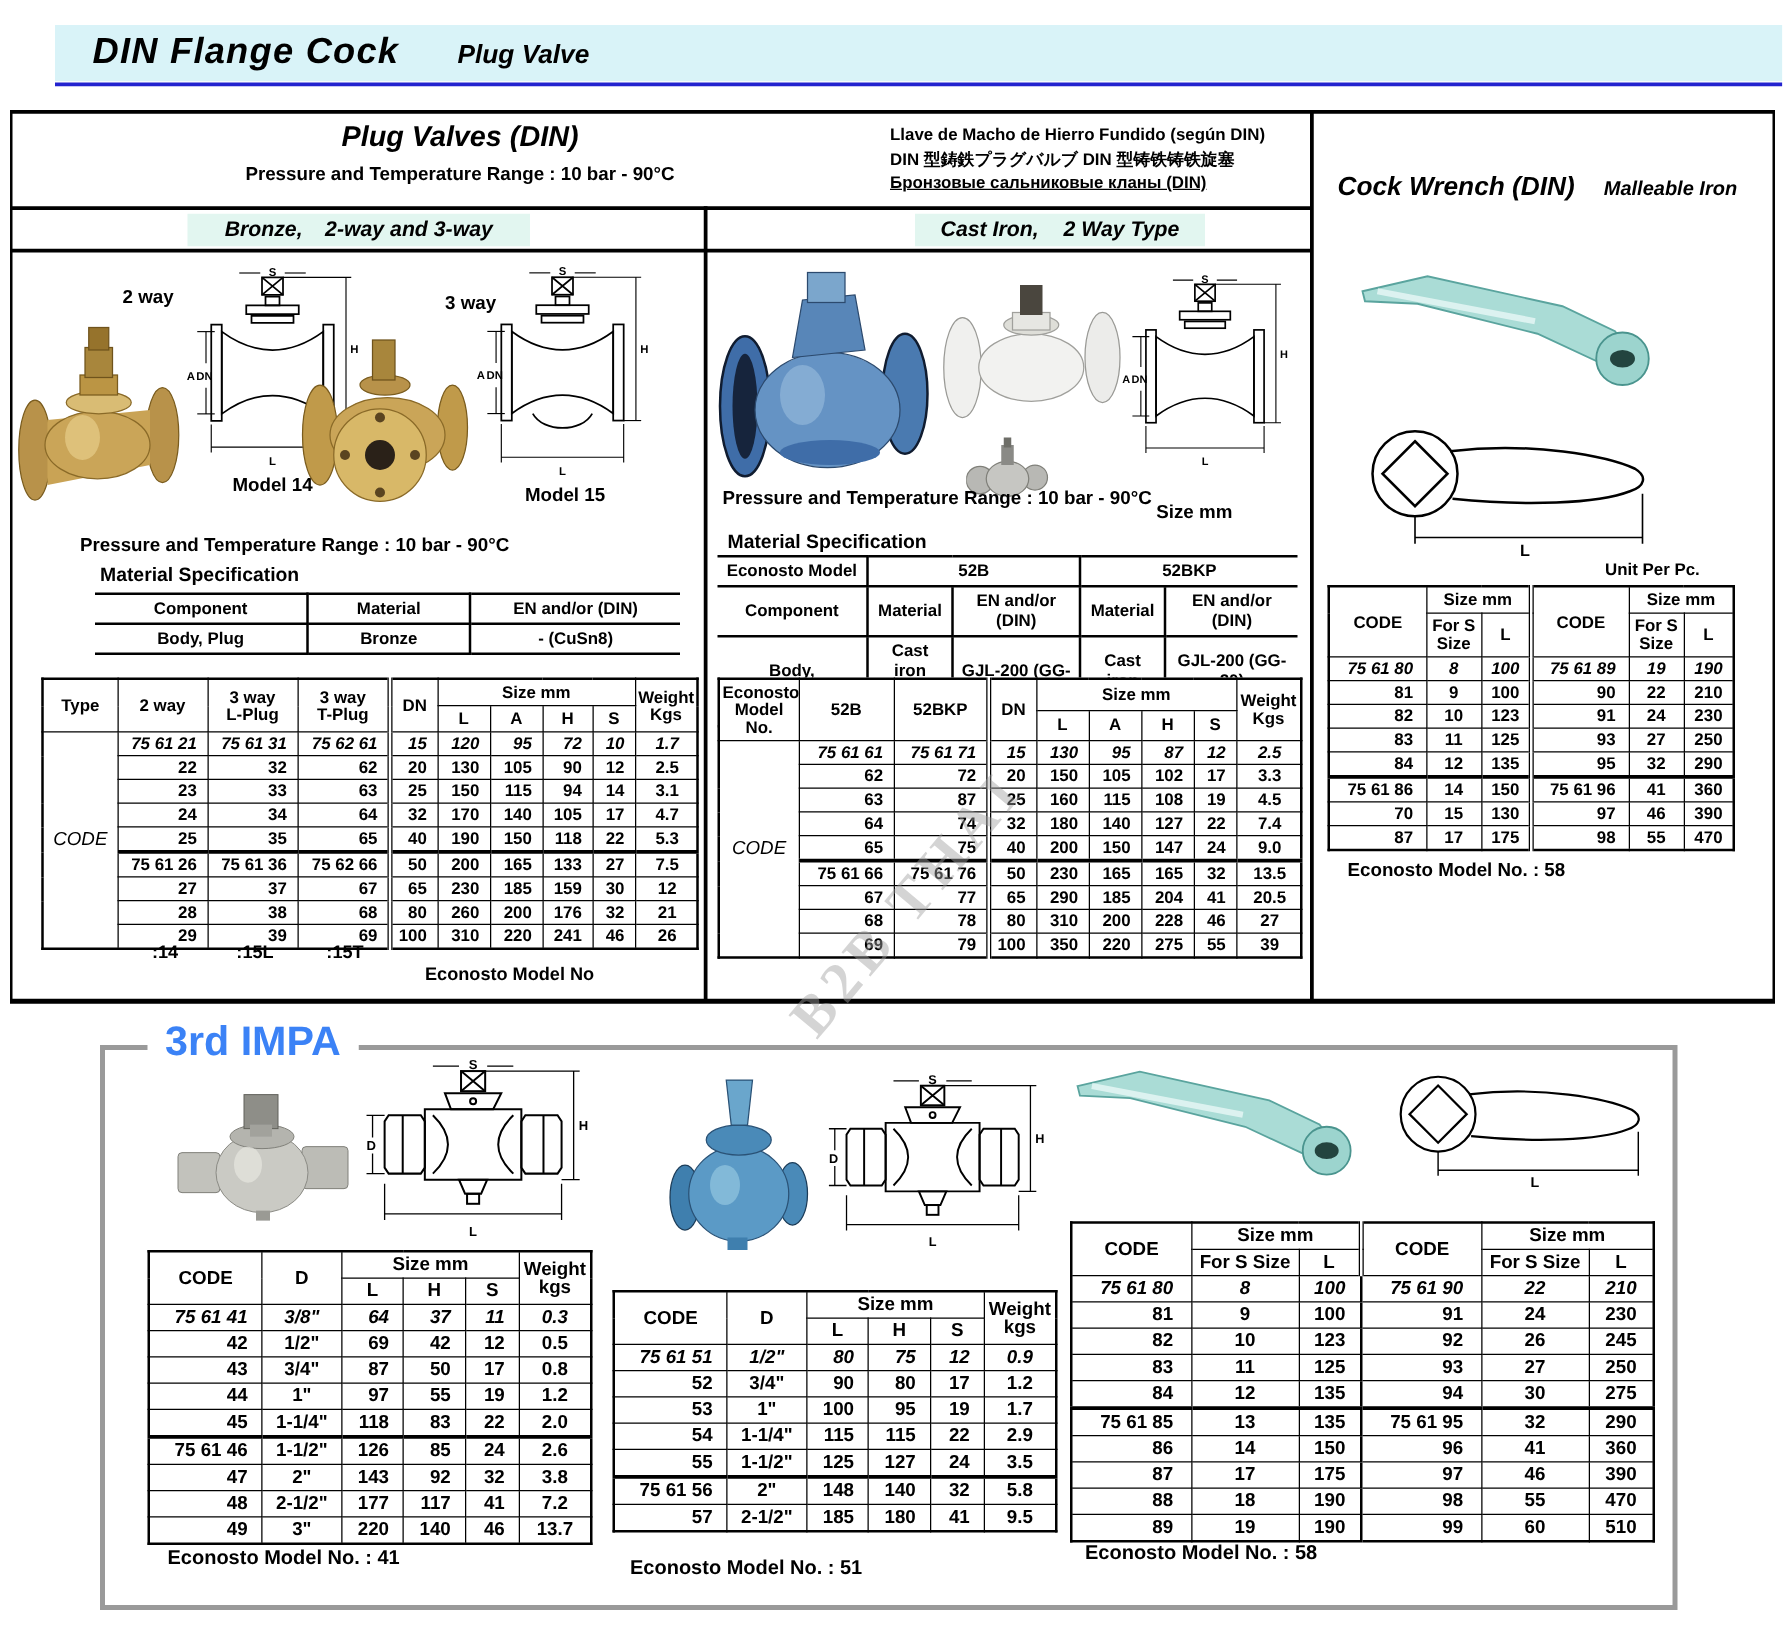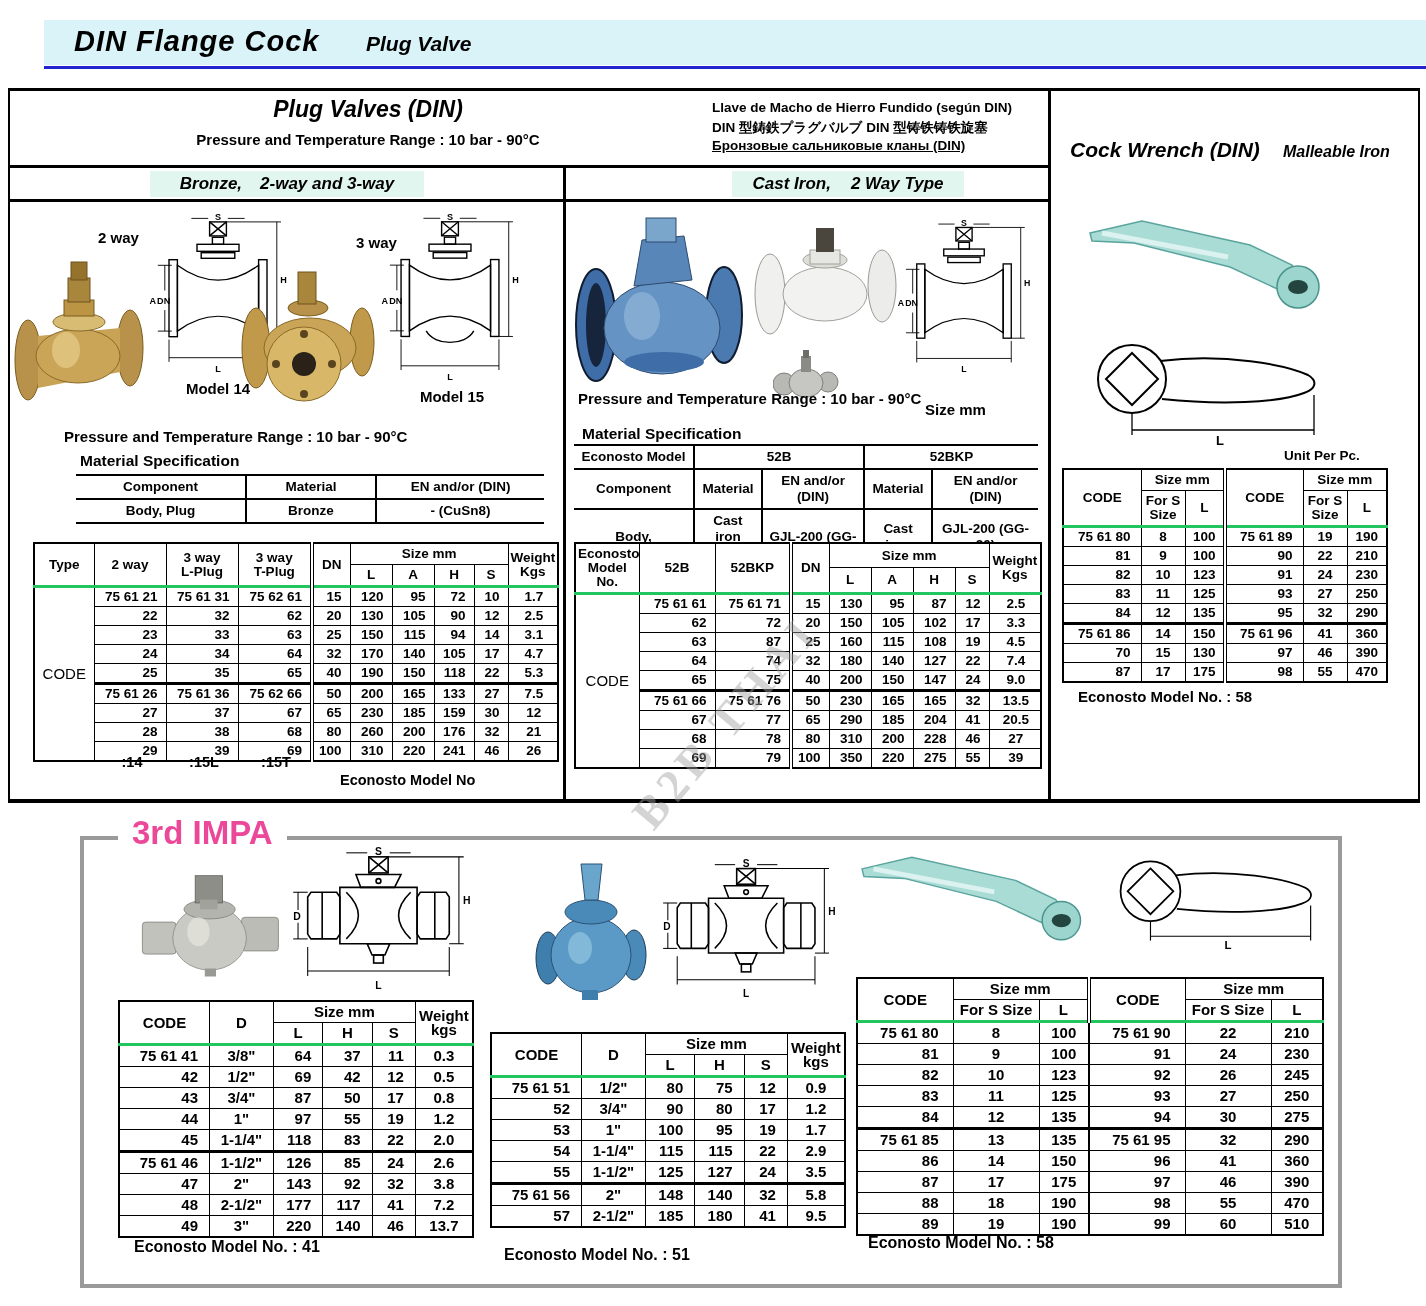--- a/index.html
+++ b/index.html
@@ -11,21 +11,21 @@
   .cap{position:absolute;font-weight:bold;font-size:15px;}
   .ctr{text-align:center;}
 
   
   .tbl{border-collapse:collapse;table-layout:fixed;position:absolute;background:#fff;
        border:2px solid #000;}
   .tbl th,.tbl td{border:1px solid #000;font-size:13.5px;line-height:18px;padding:0 4px;
        text-align:center;white-space:pre-line;overflow:hidden;}
   .tbl thead th{font-weight:bold;line-height:14px;padding:3px 2px;}
   .tbl tbody td{font-weight:bold;}
-  .tbl tbody tr:first-child td{border-top:3px solid #22c55e;}
+  .tbl tbody tr:first-child td{border-top:1px solid #22c55e;font-style:italic;}
   .tbl tbody tr.group-start td{border-top:3px solid #000000;}
   .tbl td.lead{font-weight:normal;font-size:15px;text-align:center;padding:0;}
   th.dbl{border-left:4px double #000;}
 
   .t-bronze td{text-align:right;padding-right:8px;}
   .t-bronze td.c3{border-left:4px double #000;}
   .t-bronze td.c8{text-align:center;padding-right:2px;}
   .t-cast td{text-align:right;padding-right:8px;}
   .t-cast td.c2{border-left:4px double #000;}
   .t-cast td.c7{text-align:center;padding-right:2px;}
@@ -686,21 +686,21 @@
           <td class="c2">175</td>
           <td class="c3">98</td>
           <td class="c4">55</td>
           <td class="c5">470</td>
         </tr>
       </tbody>
   </table>
   <div class="cap" style="left:1078px;top:688px;">Econosto Model No. : 58</div>
 
   <div class="abs" style="left:80px;top:836px;width:1262px;height:452px;border:4px solid #9a9a9a;box-sizing:border-box;"></div>
-  <div class="abs" style="left:118px;top:814px;font-size:33px;font-weight:bold;color:#ec4899;background:#fff;padding:0 14px;">3rd IMPA</div>
+  <div class="abs" style="left:118px;top:814px;font-size:33px;font-weight:bold;color:#3b82f6;background:#fff;padding:0 14px;">3rd IMPA</div>
 
   <svg class="abs" style="left:136px;top:850px;" width="148" height="145" viewBox="0 0 185 145">
     <rect x="8" y="72" width="42" height="40" rx="4" fill="#c2c2bc" stroke="#80807a"></rect>
     <rect x="132" y="66" width="46" height="42" rx="4" fill="#bcbcb6" stroke="#80807a"></rect>
     <ellipse cx="92" cy="92" rx="46" ry="40" fill="#cacac4" stroke="#8a8a84"></ellipse>
     <ellipse cx="92" cy="56" rx="32" ry="12" fill="#b4b4ae" stroke="#80807a"></ellipse>
     <rect x="74" y="14" width="34" height="34" fill="#8e8e88" stroke="#60605a"></rect>
     <rect x="80" y="44" width="22" height="12" fill="#a2a29c"></rect>
     <ellipse cx="78" cy="84" rx="14" ry="18" fill="#e2e2dc" opacity="0.8"></ellipse>
     <rect x="86" y="130" width="14" height="10" fill="#9a9a94"></rect>

